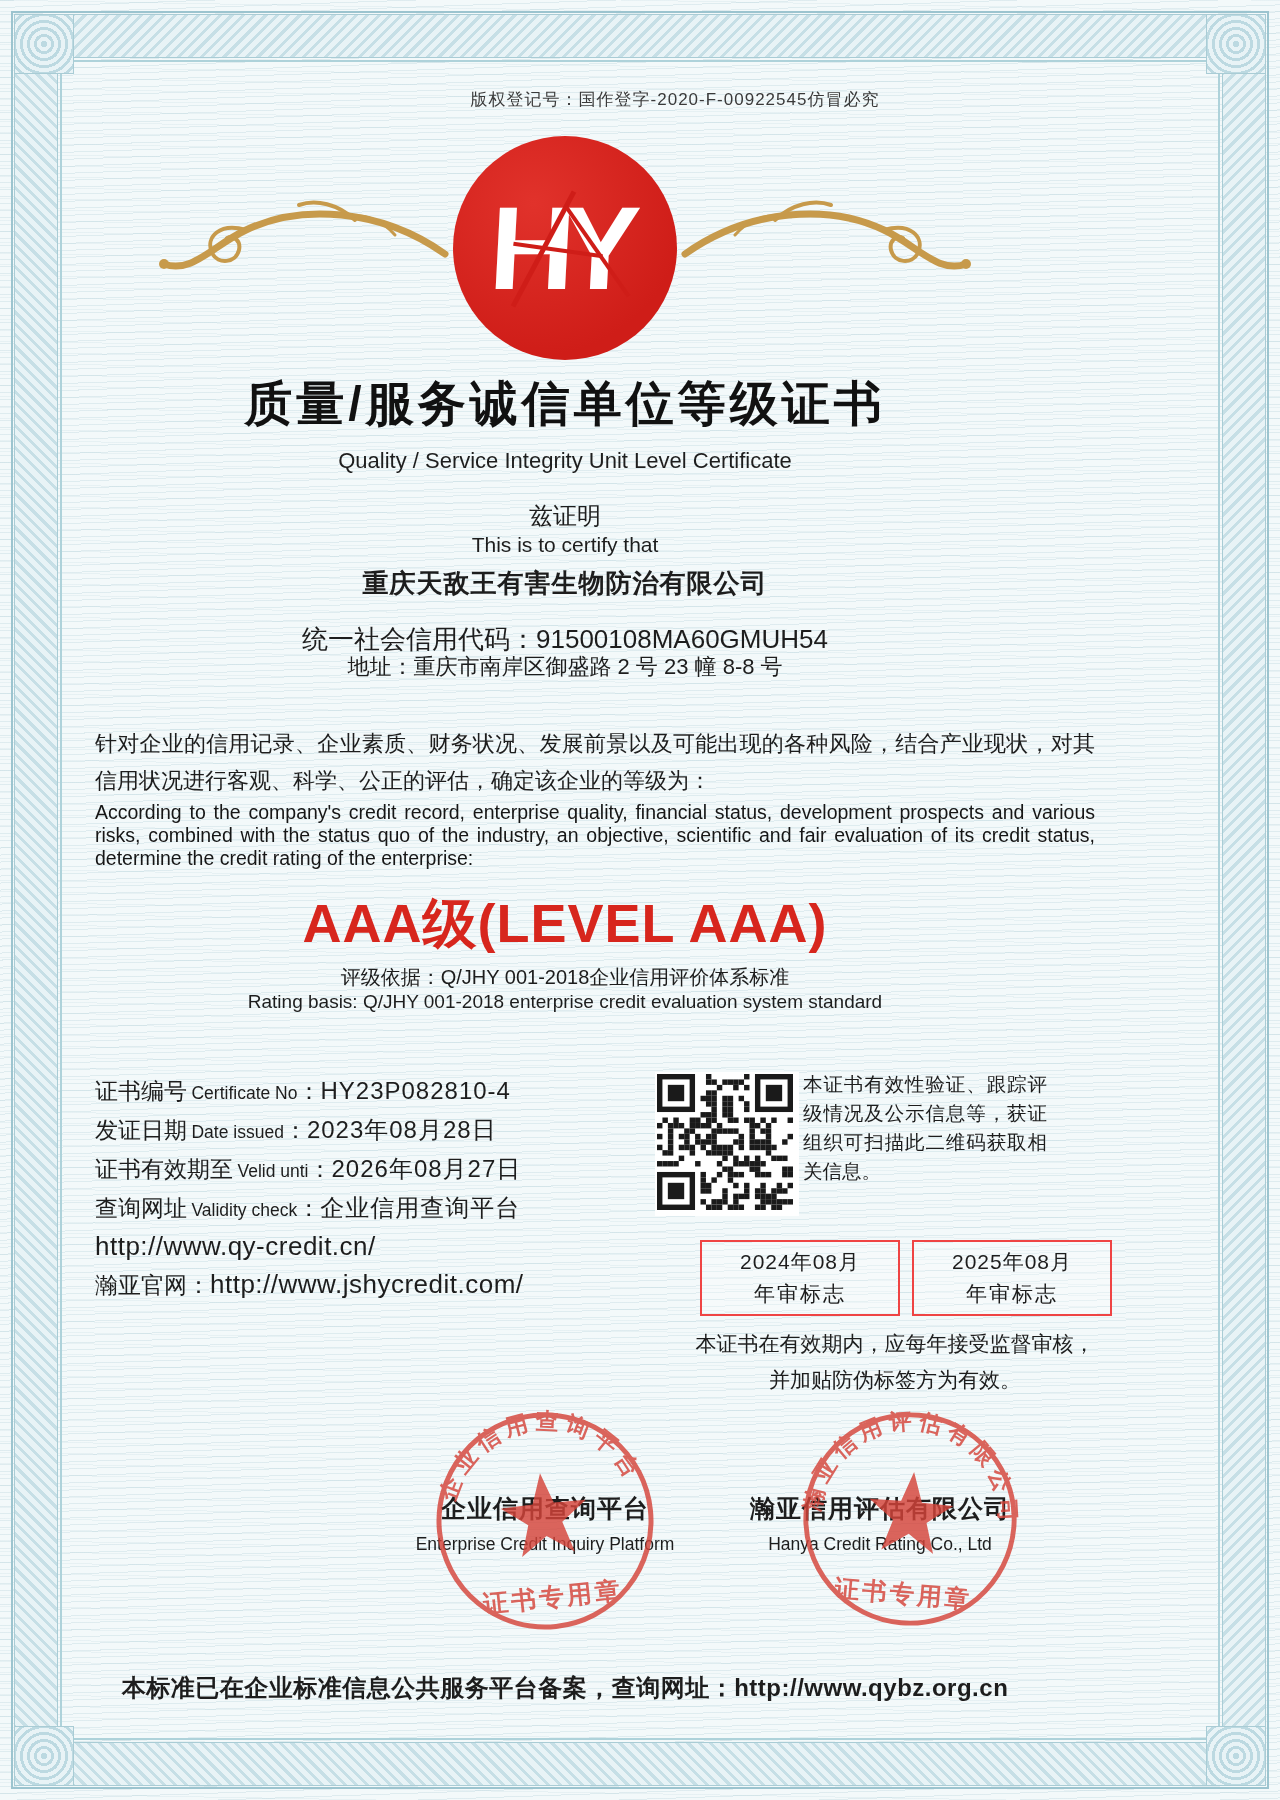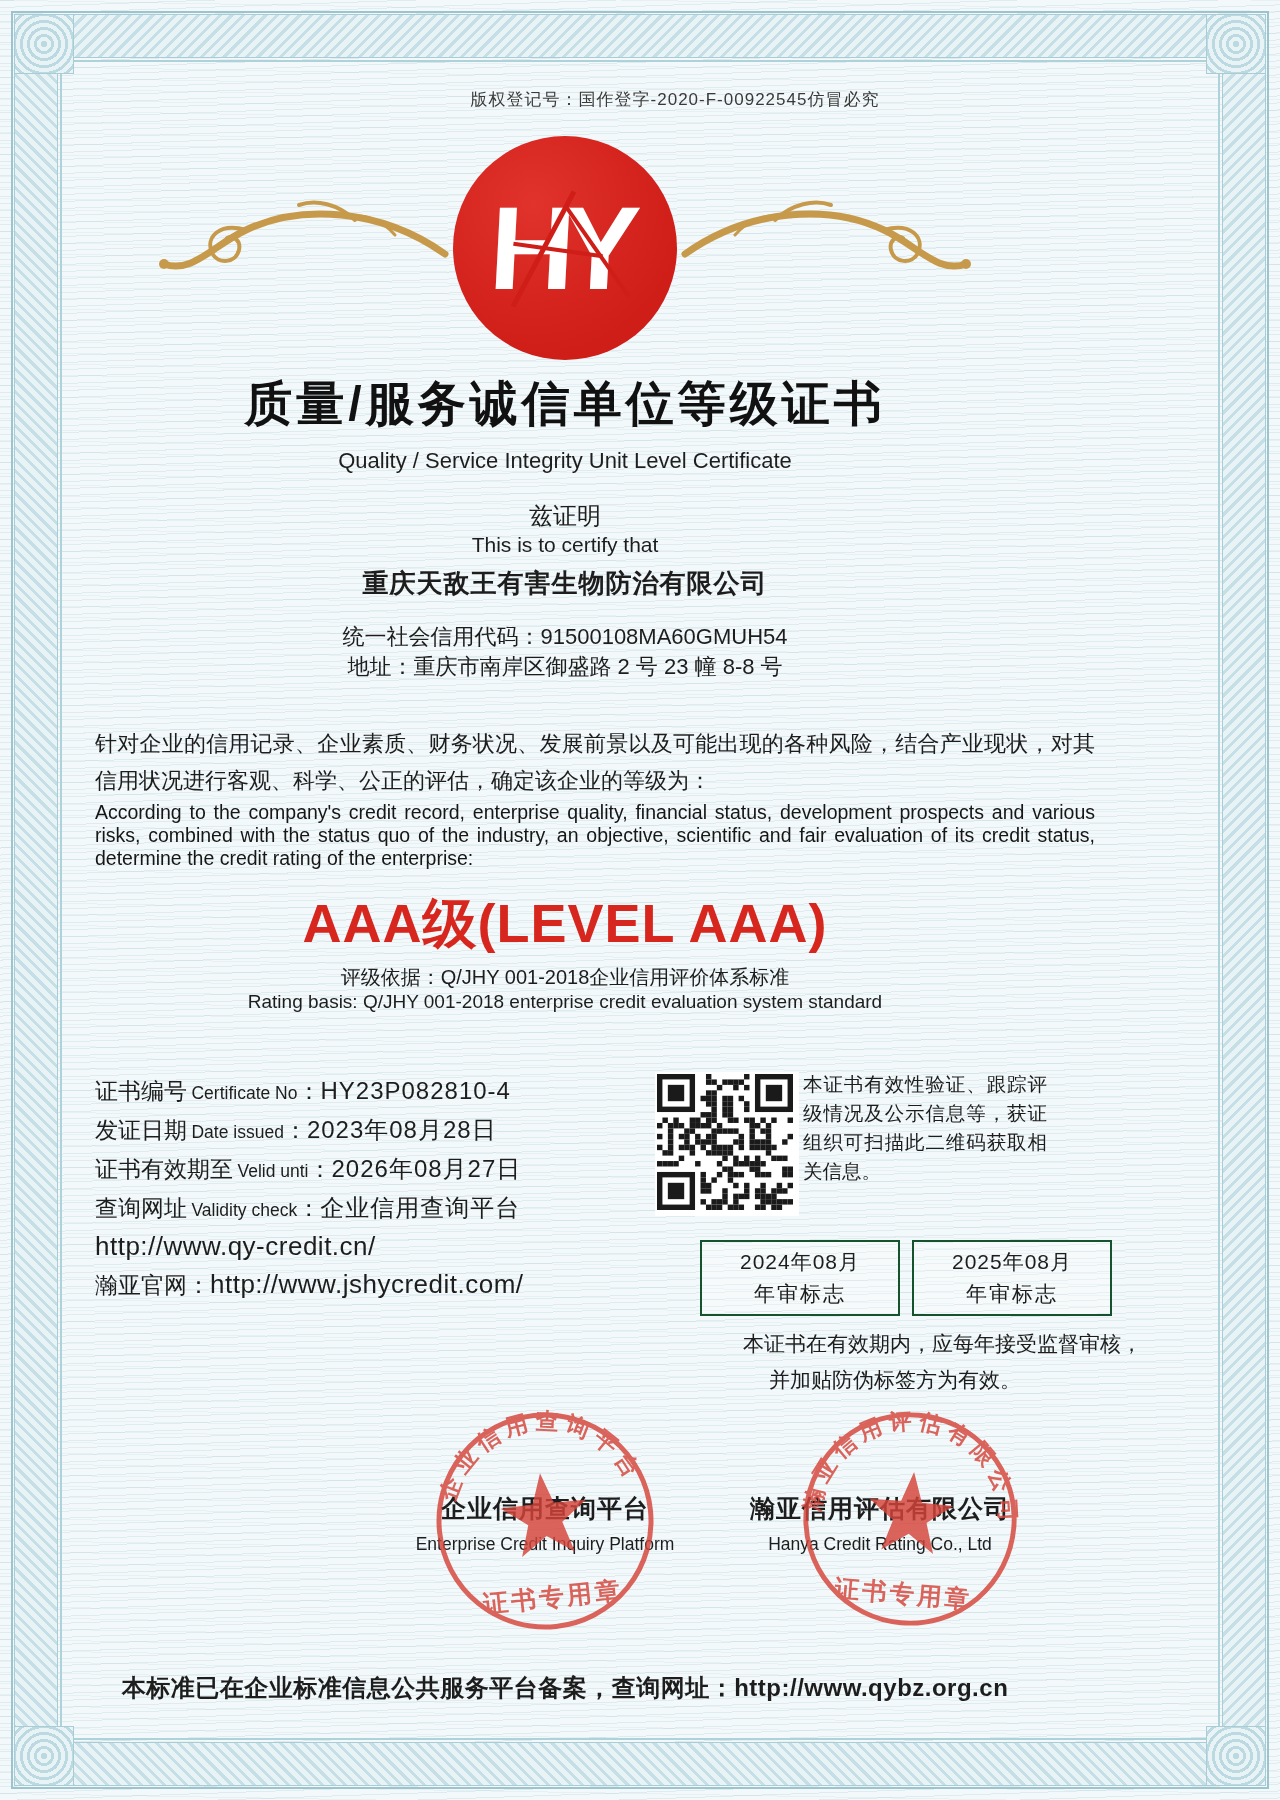--- a/index.html
+++ b/index.html
@@ -49,48 +49,48 @@
   .crack.c3 { width:90px; height:4px; left:60px; top:112px; transform:rotate(8deg); }
   .flourish { top:192px; width:300px; height:120px; z-index:3; }
   .flourish.fl { left:150px; }
   .flourish.fr { left:680px; transform:scaleX(-1); }
 
   .title-cn { top:372px; font-size:48px; font-weight:700; letter-spacing:4px; color:#111; }
   .title-en { top:448px; font-size:22px; color:#1e1e1e; }
   .certify-cn { top:500px; font-size:24px; }
   .certify-en { top:533px; font-size:21px; }
   .company-name { top:566px; font-size:26px; font-weight:800; letter-spacing:1px;text-align:center; }
-  .credit-code { top:622px; font-size:22px; }
+  .credit-code { top:622px; font-size:26px; }
   .address { top:652px; font-size:22px; }
 
   .para-cn { left:95px; top:725px; width:1000px; font-size:22px; line-height:37px; text-align:justify; }
   .para-en { left:95px; top:801px; width:1000px; font-size:19.5px; line-height:23px; text-align:justify; color:#161616; }
 
   .level { top:888px; font-size:54px; font-weight:800; color:#d7261d; letter-spacing:1px; }
   .basis-cn { top:964px; font-size:20px; }
   .basis-en { top:991px; font-size:19px; }
 
   .details { left:95px; top:1076px; width:560px; }
   .drow { margin-bottom:7px; white-space:nowrap; }
   .dcn { font-size:23px; }
   .den { font-size:17.5px; }
   .dcolon { font-size:23px; }
   .dval { font-size:24px; letter-spacing:1px; }
   .durl { font-size:26px; letter-spacing:0.5px; }
 
   .qr-box { left:655px; top:1072px; width:140px; height:140px; background:#fff; padding:2px; z-index:3; }
   .qr-note { left:803px; top:1070px; width:244px; font-size:19.5px; line-height:29px; text-align:justify; }
 
-  .annual-box { top:1240px; height:72px; width:196px; border:2px solid #14532d;
+  .annual-box { top:1240px; height:72px; width:196px; border:2px solid #ef4444;
     display:flex; flex-direction:column; align-items:center; justify-content:center; z-index:3;
     background:rgba(255,255,255,0.25); }
   .annual-box .m { font-size:21px; letter-spacing:1px; }
   .annual-box .l { font-size:21px; letter-spacing:2px; margin-top:4px; }
   .ab1 { left:700px; } .ab2 { left:912px; }
-  .sup1 { left:648px; top:1330px; width:494px; text-align:right; font-size:21px; }
+  .sup1 { left:648px; top:1330px; width:494px; text-align:center; font-size:21px; }
   .sup2 { left:648px; top:1366px; width:494px; text-align:center; font-size:21px; }
 
   .sign-col { z-index:4; text-align:center; }
   .sign-left { left:330px; top:1492px; width:430px; }
   .sign-right { left:665px; top:1492px; width:430px; }
   .sign-cn { font-size:25px; font-weight:700; letter-spacing:1px; }
   .sign-en { font-size:17.5px; margin-top:9px;text-align:center; }
 
   .stamp { position:absolute; z-index:5; opacity:.82; }
   .stamp-left { left:430px; top:1406px; width:230px; height:230px; transform:rotate(-6deg); }

